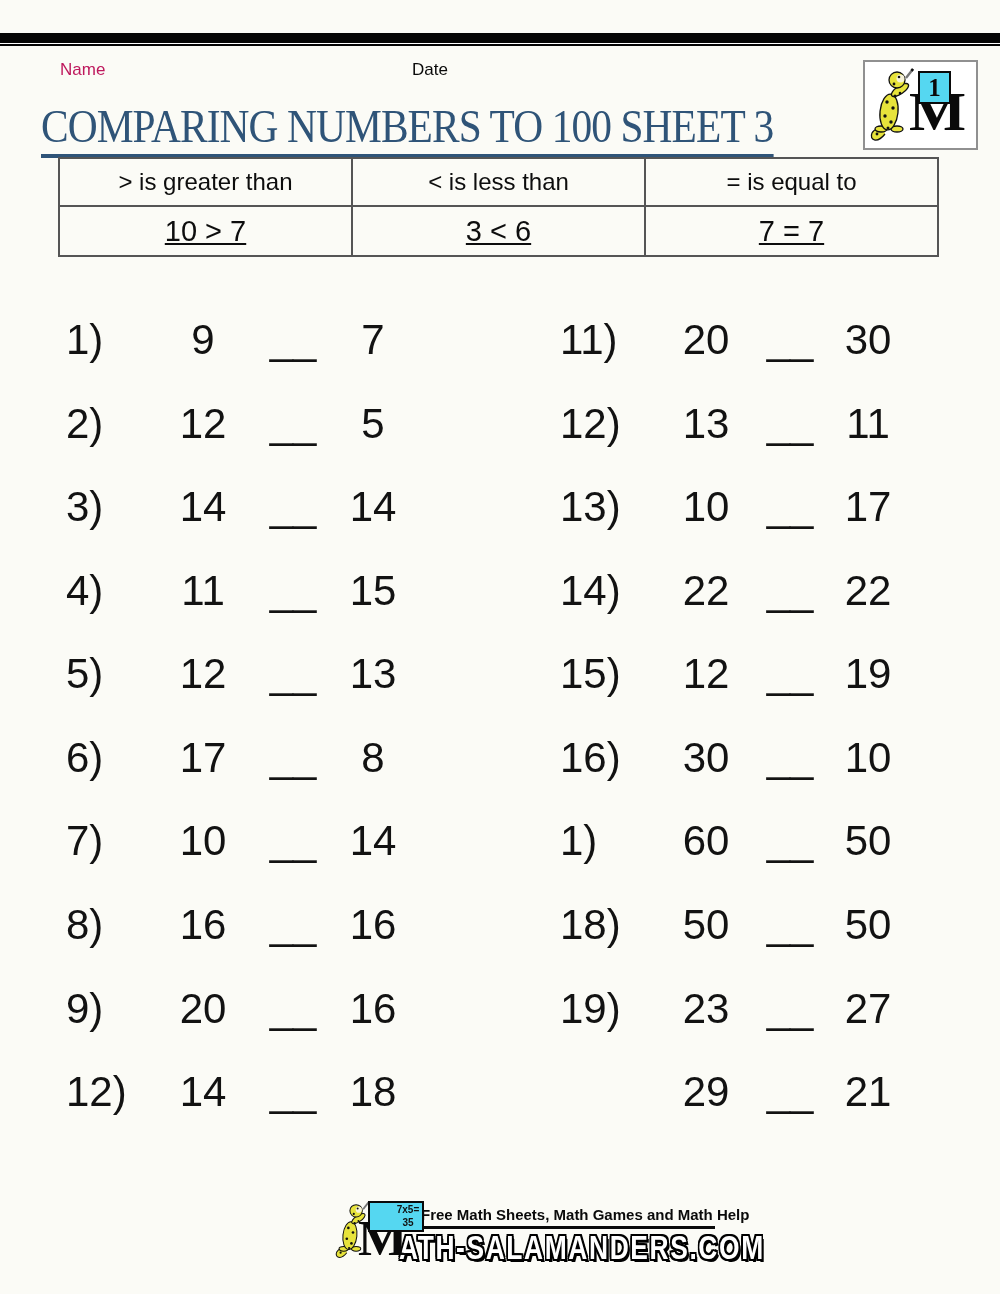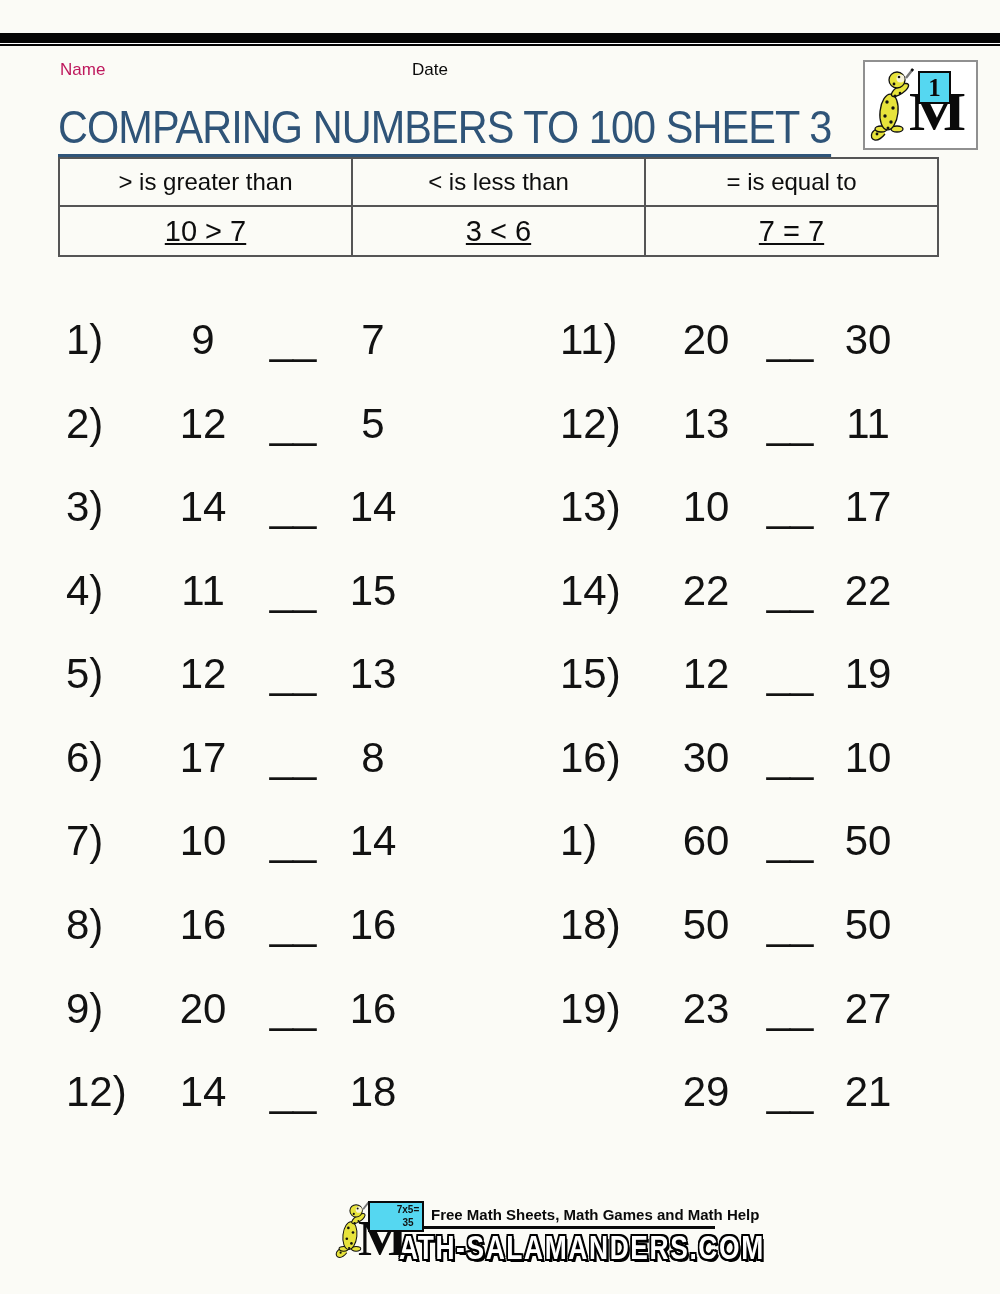--- a/index.html
+++ b/index.html
@@ -17,21 +17,21 @@
   .logo-box{position:absolute;left:863px;top:60px;width:111px;height:86px;background:#fff;
             border:2px solid #909090;}
   .logo-card{position:absolute;left:53px;top:9px;width:29px;height:29px;background:#55d7f1;
              border:2px solid #0a0a0a;text-align:center;line-height:29px;
              font-family:"Liberation Serif",serif;font-weight:bold;font-size:25px;color:#0a0a0a;z-index:3;}
   .logo-m{position:absolute;left:44px;top:18px;font-family:"Liberation Serif",serif;font-weight:bold;
           font-size:54px;color:#0a0a0a;z-index:2;transform:scaleX(1.12);transform-origin:0 0;line-height:1.2;}
   .logo-sala{position:absolute;left:2px;top:4px;z-index:4;}
 
   
-  .page-title{position:absolute;left:58px;top:102px;font-family:Liberation Sans, sans-serif;
+  .page-title{position:absolute;left:41px;top:102px;font-family:Liberation Serif, serif;
               font-size:46px;line-height:1.1;color:#2f5478;white-space:nowrap;letter-spacing:-1px;}
   .page-title .tspan{display:inline-block;transform:scaleX(.9);transform-origin:0 50%;
               border-bottom:4px solid #2f5478;padding-bottom:1px;}
 
   
   .legend{position:absolute;left:58px;top:157px;width:881px;border-collapse:collapse;
           table-layout:fixed;text-align:center;color:#0d0d0d;}
   .legend td{border:2px solid #555;}
   .legend .hdr td{height:44px;font-size:24px;}
   .legend .exm td{height:46px;font-size:29px;text-decoration:underline;}
@@ -53,21 +53,21 @@
   .r-bl{left:747px;width:86px;text-align:center;}
   .r-b{left:811px;width:114px;text-align:center;}
 
   
   .f-sala{position:absolute;left:331px;top:1200px;}
   .f-board{position:absolute;left:368px;top:1201px;width:28px;height:27px;background:#55d7f1;
            border:2px solid #0a0a0a;z-index:3;text-align:center;font-weight:bold;
            font-size:10px;line-height:13px;color:#111;padding-left:24px;}
   .f-m{position:absolute;left:358px;top:1213px;font-family:"Liberation Serif",serif;font-weight:bold;
        font-size:50px;color:#0a0a0a;z-index:2;transform:scaleX(1.05);transform-origin:0 0;line-height:1.0;}
-  .f-tagline{position:absolute;left:421px;top:1206px;font-size:15px;font-weight:bold;color:#0a0a0a;margin-left:10px;}
+  .f-tagline{position:absolute;left:421px;top:1206px;font-size:15px;font-weight:bold;color:#0a0a0a;}
   .f-rule{position:absolute;left:403px;top:1226px;width:312px;height:3px;background:#0a0a0a;}
   .f-site{position:absolute;left:399px;top:1229px;font-size:33px;font-weight:bold;letter-spacing:2px;
           white-space:nowrap;color:#fff;transform:scaleX(.8);transform-origin:0 0;
           text-shadow:-2px -2px 0 #000,2px -2px 0 #000,-2px 2px 0 #000,2px 2px 0 #000,
                       0 -2px 0 #000,0 2px 0 #000,-2px 0 0 #000,2px 0 0 #000,3px 3px 0 #000;}
 </style>
 </head>
 <body>
 
 <div class="page">

